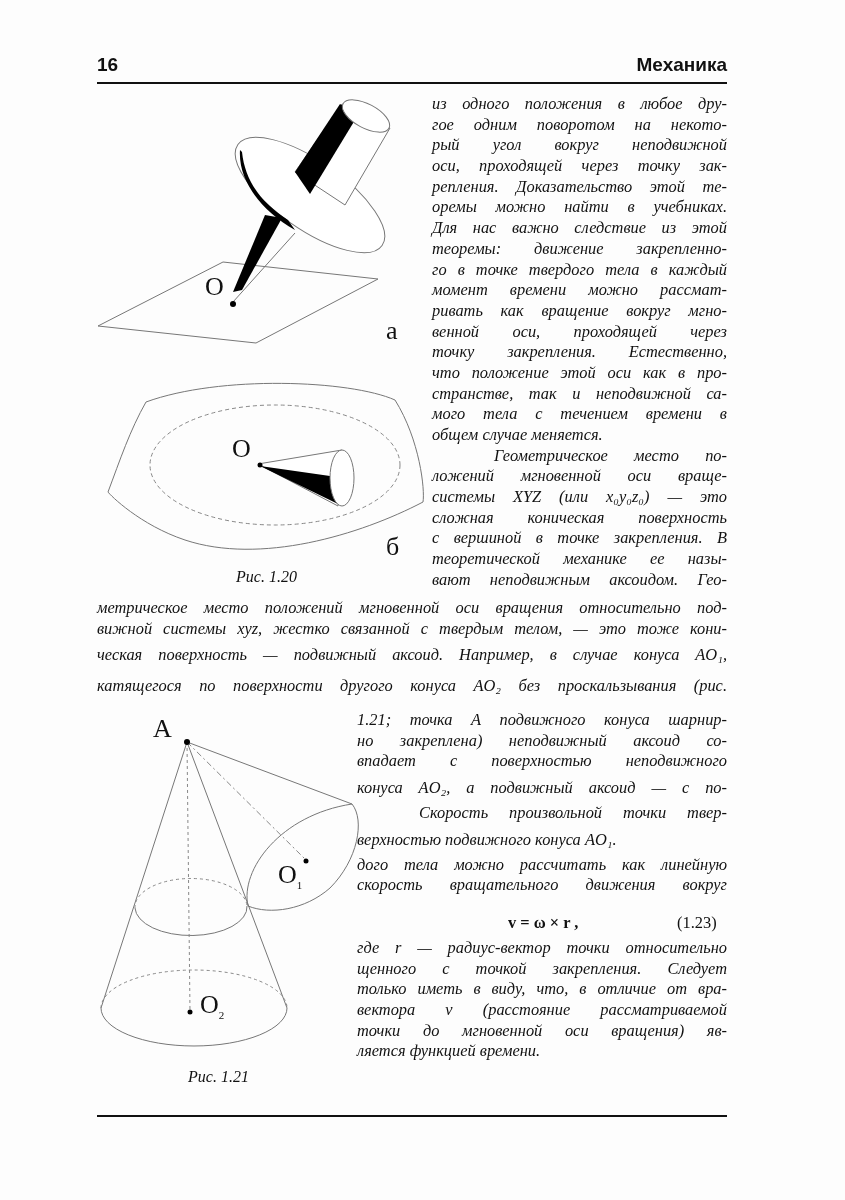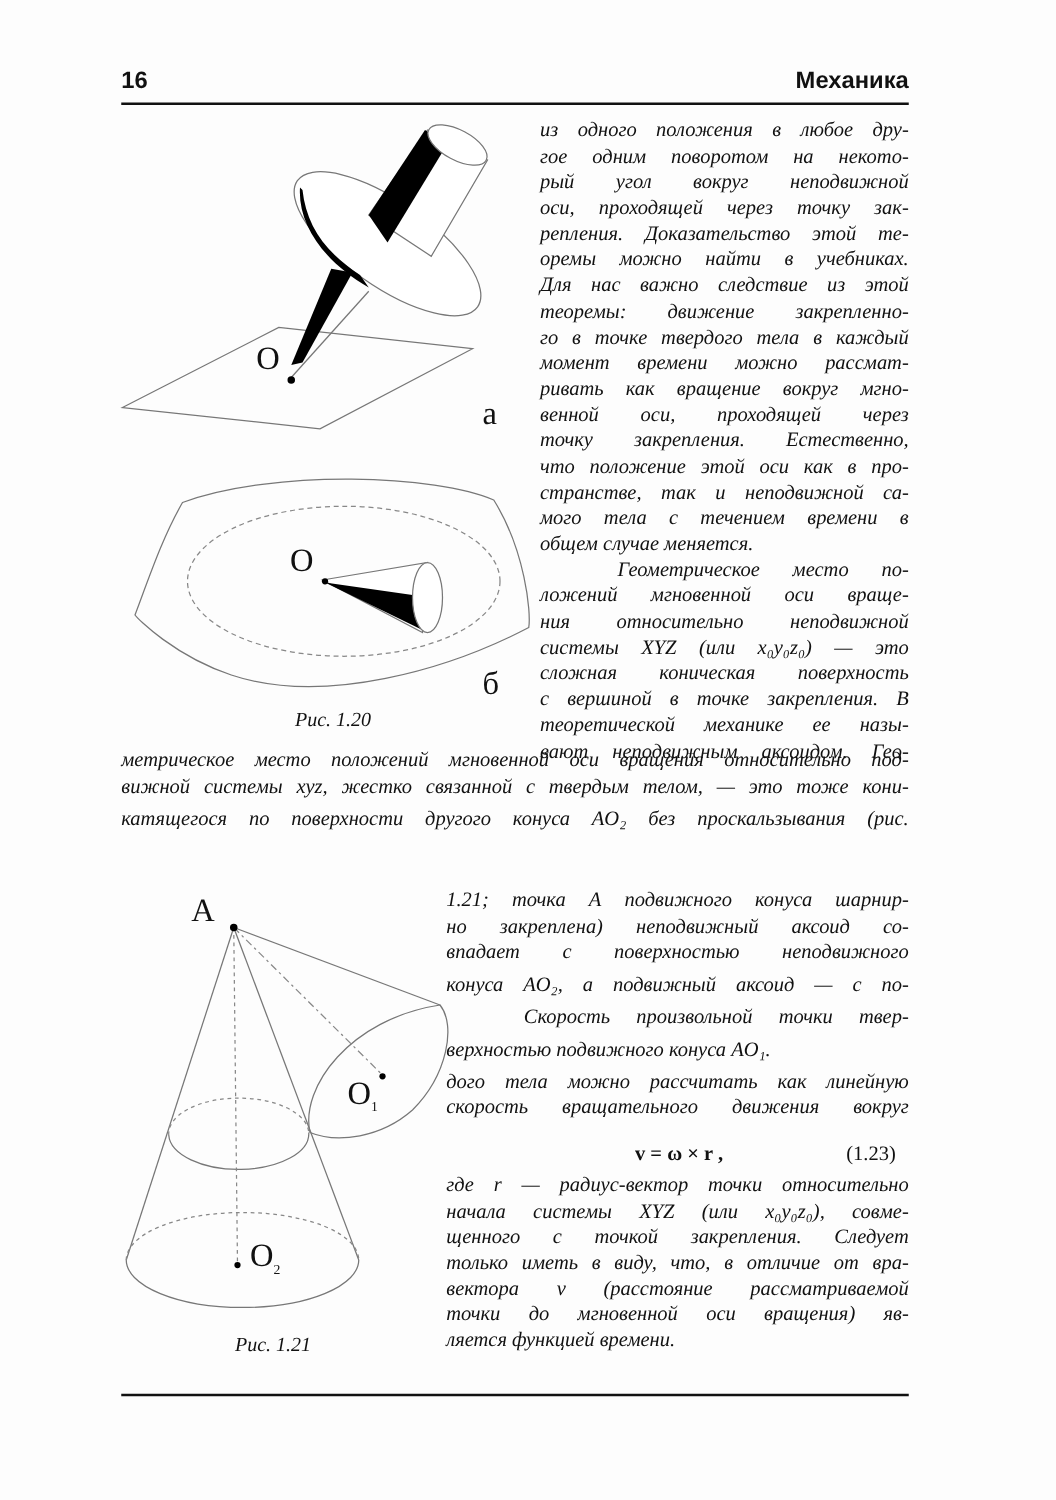--- a/index.html
+++ b/index.html
@@ -51,31 +51,31 @@
   <span class="line">момент времени можно рассмат-</span>
   <span class="line">ривать как вращение вокруг мгно-</span>
   <span class="line">венной оси, проходящей через</span>
   <span class="line">точку закрепления. Естественно,</span>
   <span class="line">что положение этой оси как в про-</span>
   <span class="line">странстве, так и неподвижной са-</span>
   <span class="line">мого тела с течением времени в</span>
   <span class="line last">общем случае меняется.</span>
   <span class="line indent">Геометрическое место по-</span>
   <span class="line">ложений мгновенной оси враще-</span>
-  <span class="line">ния относительно неподвижной</span>
   <span class="line">системы XYZ (или x₀y₀z₀) — это</span>
   <span class="line">сложная коническая поверхность</span>
   <span class="line">с вершиной в точке закрепления. В</span>
   <span class="line">теоретической механике ее назы-</span>
   <span class="line">вают неподвижным аксоидом. Гео-</span>
 </div>
 
 <div class="para col-full" style="line-height:29px;">
   <span class="line" style="height:21px;line-height:21px;">метрическое место положений мгновенной оси вращения относительно под-</span>
   <span class="line" style="height:21px;line-height:21px;">вижной системы xyz, жестко связанной с твердым телом, — это тоже кони-</span>
+  <span class="line" style="height:31px;line-height:31px;">ческая поверхность — подвижный аксоид. Например, в случае конуса AO₁,</span>
   <span class="line" style="height:31px;line-height:31px;">катящегося по поверхности другого конуса AO₂ без проскальзывания (рис.</span>
 </div>
 
 <div class="para col-right-2">
   <span class="line">1.21; точка А подвижного конуса шарнир-</span>
   <span class="line">но закреплена) неподвижный аксоид со-</span>
   <span class="line">впадает с поверхностью неподвижного</span>
   <span class="line" style="height:31px;line-height:31px;">конуса AO₂, а подвижный аксоид — с по-</span>
   <span class="line indent">Скорость произвольной точки твер-</span>
   <span class="line last" style="height:31px;line-height:31px;">верхностью подвижного конуса AO₁.</span>
@@ -85,21 +85,20 @@
 
 <div class="formula" style="left:508px; top:913px; font-weight:bold;">
   <span>v = ω × r ,</span>
 </div>
 <div class="formula" style="left:677px; top:913px;">
   <span>(1.23)</span>
 </div>
 
 <div class="para col-right-2" style="top:938px;">
   <span class="line">где r — радиус-вектор точки относительно</span>
-  <span class="line">начала системы XYZ (или x₀y₀z₀), совме-</span>
   <span class="line">щенного с точкой закрепления. Следует</span>
   <span class="line">только иметь в виду, что, в отличие от вра-</span>
   <span class="line">вектора v (расстояние рассматриваемой</span>
   <span class="line">точки до мгновенной оси вращения) яв-</span>
   <span class="line last">ляется функцией времени.</span>
 </div>
 
 <svg class="fig" style="left:90px; top:90px;" width="340" height="270" viewBox="0 0 340 270">
 
   <polygon points="8,236 133,172 288,189 166,253" fill="none" stroke="#777" stroke-width="1"></polygon>

